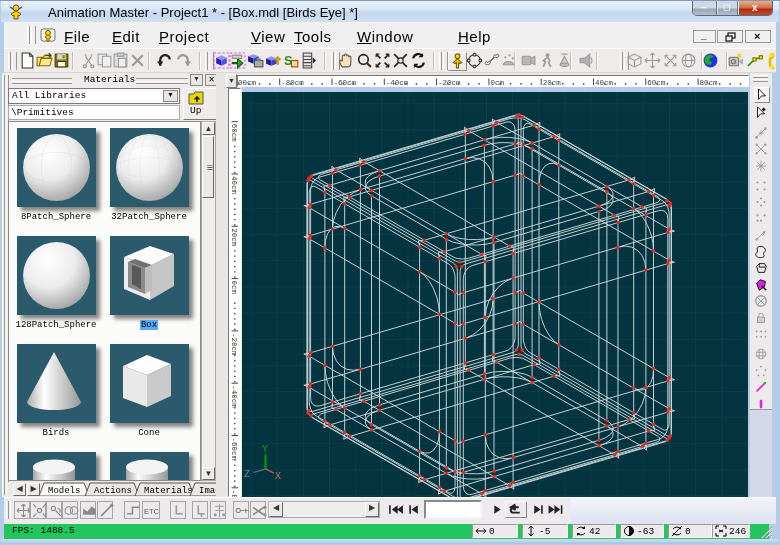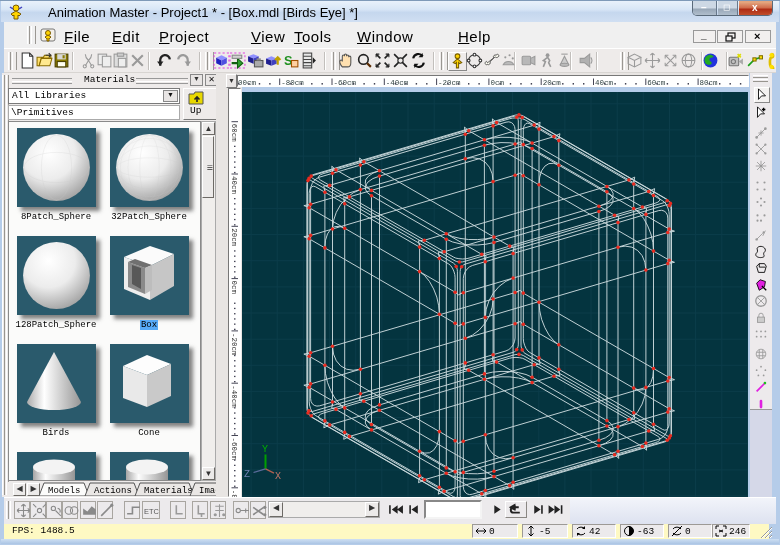--- a/index.html
+++ b/index.html
@@ -25,21 +25,21 @@
 .thumb { position:absolute; width:79px; height:79px; background:#2a5a6c; box-shadow:4px 4px 4px rgba(30,30,30,0.55); }
 .tlabel { position:absolute; width:90px; text-align:center; font-size:9px; color:#000;
   font-family:"Liberation Mono", monospace; white-space:nowrap; }
 .sbbtn { position:absolute; background:#eceae9; border:1px solid; border-color:#fff #6d6a66 #6d6a66 #fff;
   font-size:8px; text-align:center; color:#333; }
 #vruler { left:228px; top:88px; width:13px; height:409px; background:#fff; border:1px solid; border-color:#777 #fff #fff #777; }
 #hruler { left:237px; top:75px; width:512px; height:12px; background:#fff; border:1px solid; border-color:#777 #fff #fff #777; }
 #viewport { left:242px; top:92px; width:506px; height:405px; background:#04343f; }
 #rtoolbar { left:750px; top:73px; width:22px; height:424px; background:#edeaec; }
 #btoolbar { left:4px; top:497px; width:772px; height:27px; background:#eceaec; border-top:1px solid #fff; }
-#statusbar { left:4px; top:524px; width:765px; height:15px; background:#fef9c3; font-size:11px; }
+#statusbar { left:4px; top:524px; width:765px; height:15px; background:#22c55e; font-size:11px; }
 .sfld { position:absolute; top:0px; height:14px; border:1px solid; border-color:#9d9a96 #fff #fff #9d9a96; font-size:11px; background:#eceaec;}
 </style>
 </head>
 <body>
 <div class="abs" style="left:0;top:0;width:780px;height:1px;background:#7f9ab8;"></div>
 <div class="abs" id="titlebar">
   <svg class="abs" style="left:7px;top:3px;" width="16" height="16" viewBox="0 0 16 16">
       <circle cx="8" cy="4" r="3" fill="#ffd400" stroke="#7a5a00"></circle>
       <path d="M8 7L3 10l2 2 1-1v4h4v-4l1 1 2-2z" fill="#ffd400" stroke="#7a5a00"></path>
       <path d="M2 3l3 2M14 3l-3 2" stroke="#4040c0" stroke-width="1.5"></path>

